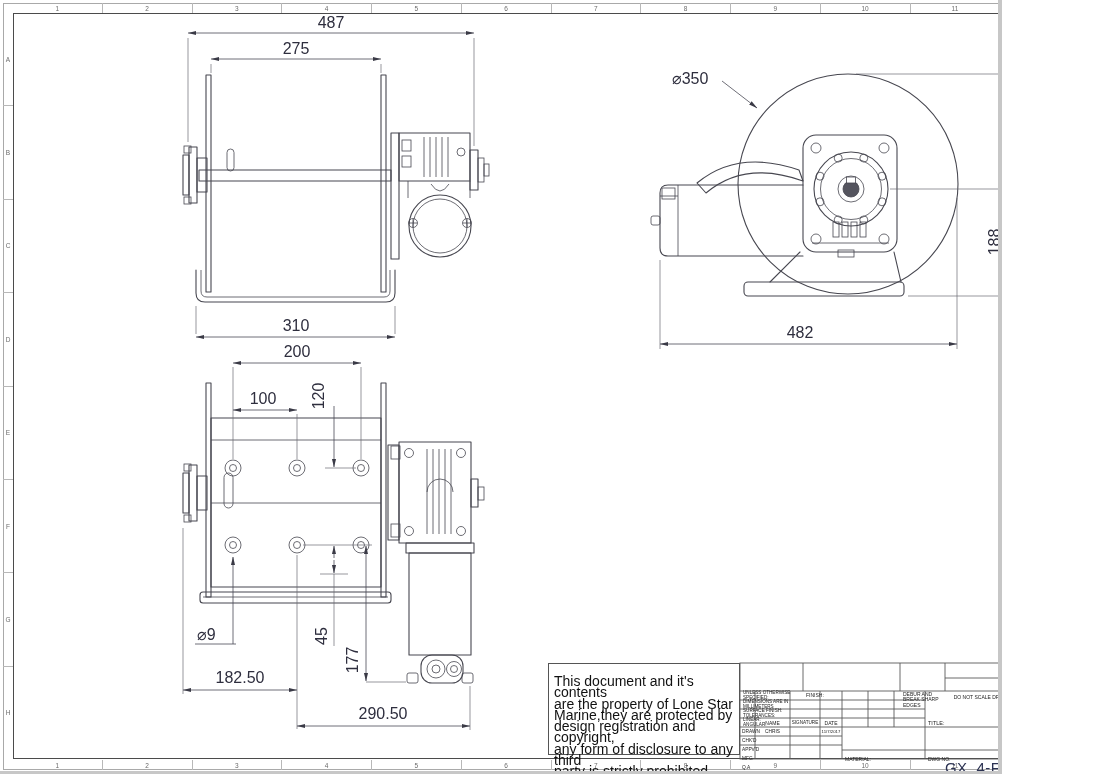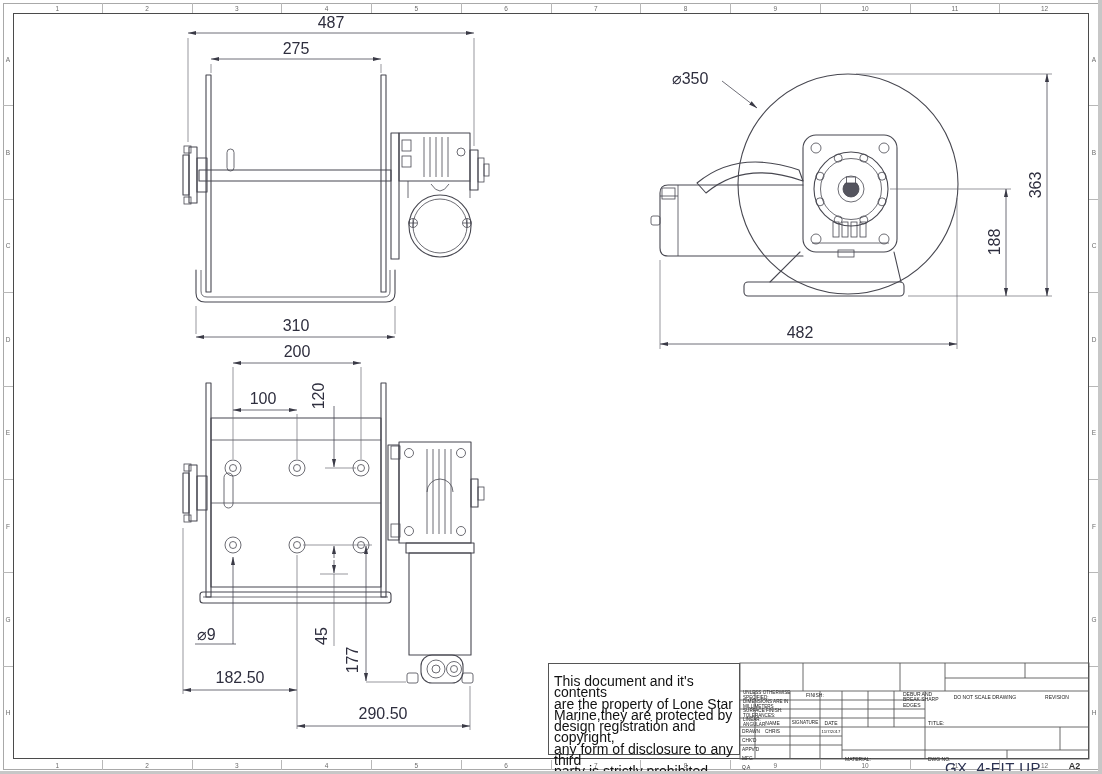--- a/index.html
+++ b/index.html
@@ -1,17 +1,17 @@
 <!DOCTYPE html>
 <html><head>
 <meta charset="utf-8">
 <style>
   html,body{margin:0;padding:0;background:#ffffff;}
   body{font-family:"Liberation Sans",sans-serif;}
-  .page{position:relative;width:1102px;height:774px;background:#ffffff;overflow:hidden;}
+  .page{position:relative;width:1002px;height:774px;background:#ffffff;overflow:hidden;}
   .edge-r{position:absolute;right:0;top:0;width:4px;height:100%;background:#c7c7c7;}
   .edge-b{position:absolute;left:0;bottom:0;width:100%;height:3px;background:#c7c7c7;}
   .outer-border{position:absolute;left:3px;top:3px;width:1096px;height:767px;border:1px solid #a9a9a9;box-sizing:border-box;}
   .frame{position:absolute;left:13px;top:13px;width:1076px;height:746px;border:1.5px solid #4b4b4b;box-sizing:border-box;}
   .gstrip{position:absolute;display:flex;}
   .gstrip .gc{flex:1;display:flex;align-items:center;justify-content:center;font-size:6.5px;color:#6b6b6b;}
   .gstrip.h .gc{border-right:1px solid #b8b8b8;}
   .gstrip.h .gc:last-child{border-right:none;}
   .gstrip.v{flex-direction:column;}
   .gstrip.v .gc{border-bottom:1px solid #b8b8b8;}

